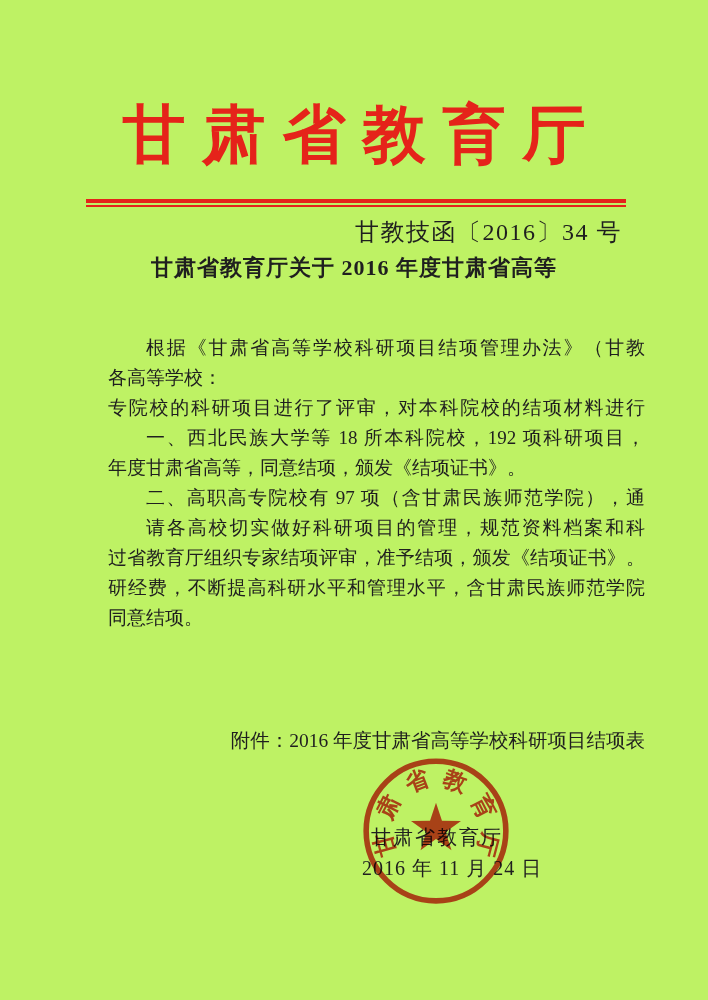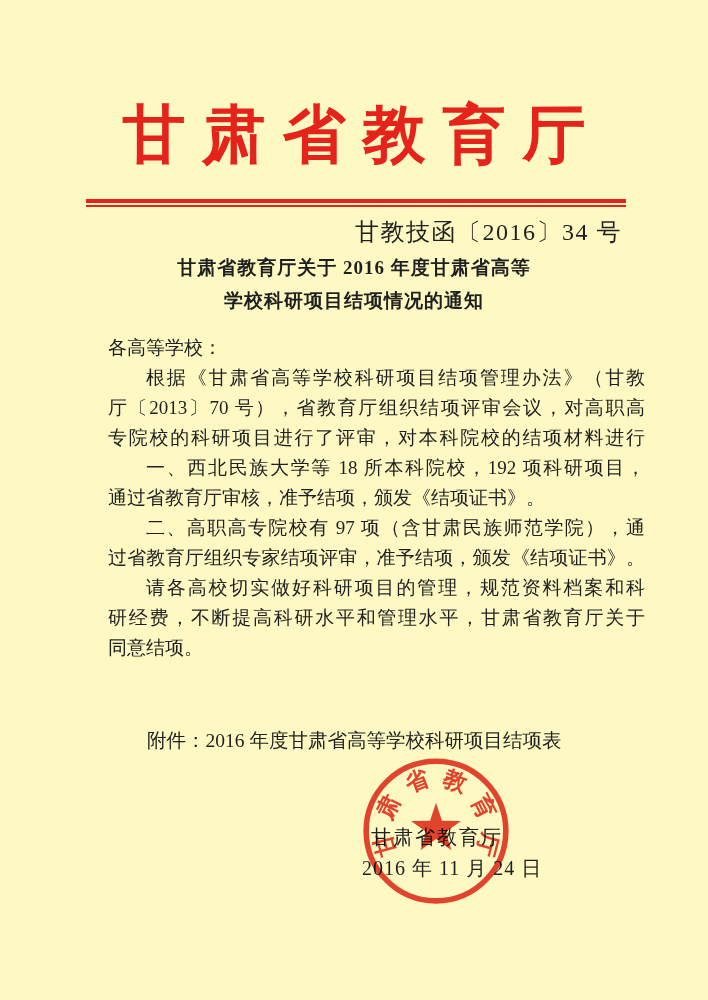--- a/index.html
+++ b/index.html
@@ -1,20 +1,20 @@
 <!DOCTYPE html>
 <html><head>
 <meta charset="utf-8">
 <style>
   html,body{margin:0;padding:0;background:#888;}
   .page{
     position:relative;
     width:708px;height:1000px;
     margin:0 auto;
-    background:#fef9c3;
+    background:#bef264;
     overflow:hidden;
     font-family:"Liberation Serif","DejaVu Serif",serif;
     color:#1f1f1f;
   }
   
   .agency-header{
     position:absolute;top:92px;left:0;right:0;
     text-align:center;
     font-size:63px;font-weight:bold;
     letter-spacing:17px;text-indent:17px;
@@ -26,34 +26,35 @@
   .rule-thin{top:205px;height:1.5px;}
 
   .doc-number{
     position:absolute;top:216px;right:86px;
     font-size:24px;letter-spacing:1.5px;
     white-space:nowrap;
   }
   .notice-title{
     position:absolute;top:251px;left:0;right:0;
     text-align:center;font-weight:bold;
-    font-size:19px;line-height:33px;
+    font-size:22px;line-height:33px;
     letter-spacing:1px;
   }
   .body-text{
     position:absolute;top:333px;left:108px;width:537px;
     font-size:19px;line-height:30px;
   }
   .bline{white-space:normal;}
   .fill{text-align:justify;text-align-last:justify;}
   .ind{text-indent:2em;}
   .attachment{
     position:absolute;top:727px;left:108px;width:537px;
     font-size:19.5px;text-indent:2em;
     white-space:nowrap;
+    text-align:right;
   }
   .signature{
     position:absolute;top:824px;left:371px;
     font-size:20px;letter-spacing:2px;white-space:nowrap;
   }
   .issue-date{
     position:absolute;top:855px;left:362px;
     font-size:20px;letter-spacing:1px;white-space:nowrap;
   }
   .seal{
@@ -73,34 +74,32 @@
 
   <div class="agency-header">甘肃省教育厅</div>
 
   <div class="rule rule-thick"></div>
   <div class="rule rule-thin"></div>
 
   <div class="doc-number">甘教技函〔2016〕34 号</div>
 
   <div class="notice-title">
     <div>甘肃省教育厅关于 2016 年度甘肃省高等</div>
-    <div>学校科研项目结项情况的通知</div>
   </div>
 
   <div class="body-text">
+    <div class="bline ind fill">根据《甘肃省高等学校科研项目结项管理办法》（甘教</div>
     <div class="bline">各高等学校：</div>
-    <div class="bline ind fill">根据《甘肃省高等学校科研项目结项管理办法》（甘教</div>
-    <div class="bline fill">厅〔2013〕70 号），省教育厅组织结项评审会议，对高职高</div>
     <div class="bline fill">专院校的科研项目进行了评审，对本科院校的结项材料进行</div>
     <div class="bline ind fill">一、西北民族大学等 18 所本科院校，192 项科研项目，</div>
-    <div class="bline">通过省教育厅审核，准予结项，颁发《结项证书》。</div>
+    <div class="bline">年度甘肃省高等，同意结项，颁发《结项证书》。</div>
     <div class="bline ind fill">二、高职高专院校有 97 项（含甘肃民族师范学院），通</div>
+    <div class="bline ind fill">请各高校切实做好科研项目的管理，规范资料档案和科</div>
     <div class="bline fill">过省教育厅组织专家结项评审，准予结项，颁发《结项证书》。</div>
-    <div class="bline ind fill">请各高校切实做好科研项目的管理，规范资料档案和科</div>
-    <div class="bline fill">研经费，不断提高科研水平和管理水平，甘肃省教育厅关于</div>
+    <div class="bline fill">研经费，不断提高科研水平和管理水平，含甘肃民族师范学院</div>
     <div class="bline">同意结项。</div>
   </div>
 
   <div class="attachment">附件：2016 年度甘肃省高等学校科研项目结项表</div>
 
   <div class="signature">甘肃省教育厅</div>
 
   <div class="issue-date">2016 年 11 月 24 日</div>
 
   <div class="seal">

